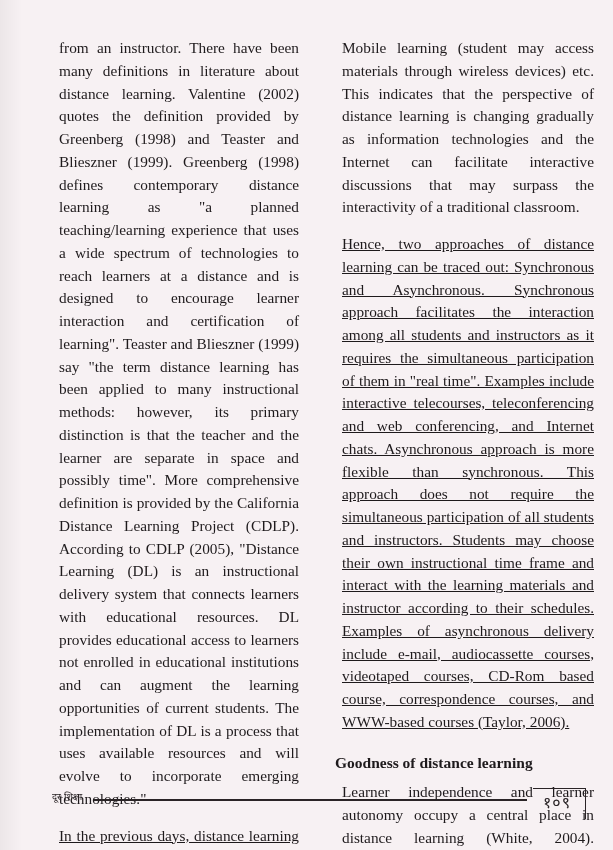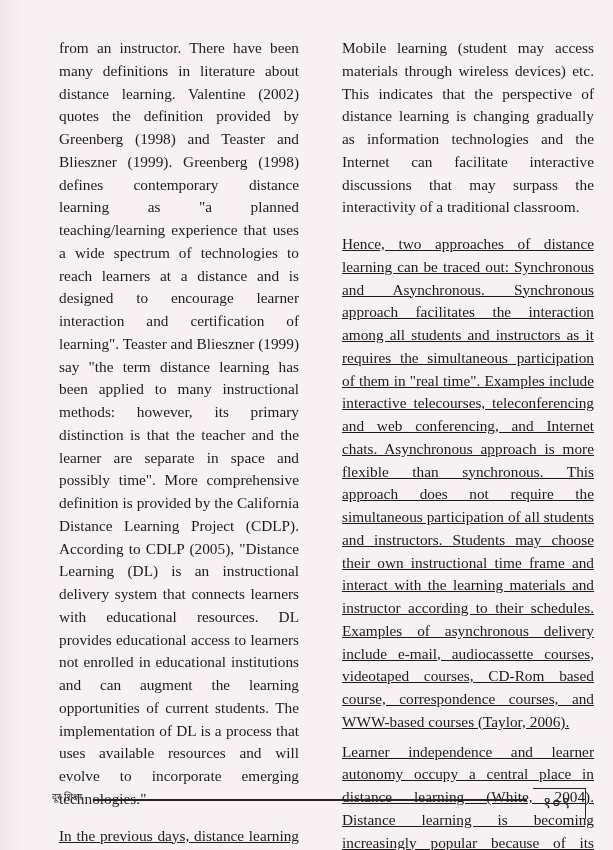--- a/index.html
+++ b/index.html
@@ -102,20 +102,21 @@
 <div class="page-shade"></div>
 
 <div class="column col-left">
   <p class="para">from an instructor. There have been many definitions in literature about distance learning. Valentine (2002) quotes the definition provided by Greenberg (1998) and Teaster and Blieszner (1999). Greenberg (1998) defines contemporary distance learning as "a planned teaching/learning experience that uses a wide spectrum of technologies to reach learners at a distance and is designed to encourage learner interaction and certification of learning". Teaster and Blieszner (1999) say "the term distance learning has been applied to many instructional methods: however, its primary distinction is that the teacher and the learner are separate in space and possibly time". More comprehensive definition is provided by the California Distance Learning Project (CDLP). According to CDLP (2005), "Distance Learning (DL) is an instructional delivery system that connects learners with educational resources. DL provides educational access to learners not enrolled in educational institutions and can augment the learning opportunities of current students. The implementation of DL is a process that uses available resources and will evolve to incorporate emerging technologies."</p>
   <p class="para gap">In the previous days, distance learning included prepackaged text, audio, and/or video courses taken by an isolated learner with limited interaction with an instructor or other students. Today, there are numerous types of distance learning courses available such as correspondence (through mail), internet, telecast, CD-ROM (interaction via stored computer content), and Pocket PC/</p>
 </div>
 
 <div class="column col-right">
   <p class="para">Mobile learning (student may access materials through wireless devices) etc. This indicates that the perspective of distance learning is changing gradually as information technologies and the Internet can facilitate interactive discussions that may surpass the interactivity of a traditional classroom.</p>
   <p class="para gap">Hence, two approaches of distance learning can be traced out: Synchronous and Asynchronous. Synchronous approach facilitates the interaction among all students and instructors as it requires the simultaneous participation of them in "real time". Examples include interactive telecourses, teleconferencing and web conferencing, and Internet chats. Asynchronous approach is more flexible than synchronous. This approach does not require the simultaneous participation of all students and instructors. Students may choose their own instructional time frame and interact with the learning materials and instructor according to their schedules. Examples of asynchronous delivery include e-mail, audiocassette courses, videotaped courses, CD-Rom based course, correspondence courses, and WWW-based courses (Taylor, 2006).</p>
+  <h3 class="section-heading">Goodness of distance learning</h3>
   <p class="para">Learner independence and learner autonomy occupy a central place in distance learning (White, 2004). Distance learning is becoming increasingly popular because of its flexible approach as it is credited for overcoming barriers of learning in terms of place and time. Distance learning allows education to reach those who are not able to physically attend</p>
 </div>
 
 <div class="footer">
   <span class="footer-label">दूर शिक्षा</span>
   <div class="footer-rule"></div>
   <div class="page-box">
     <span class="page-number">१०९</span>
   </div>
 </div>

